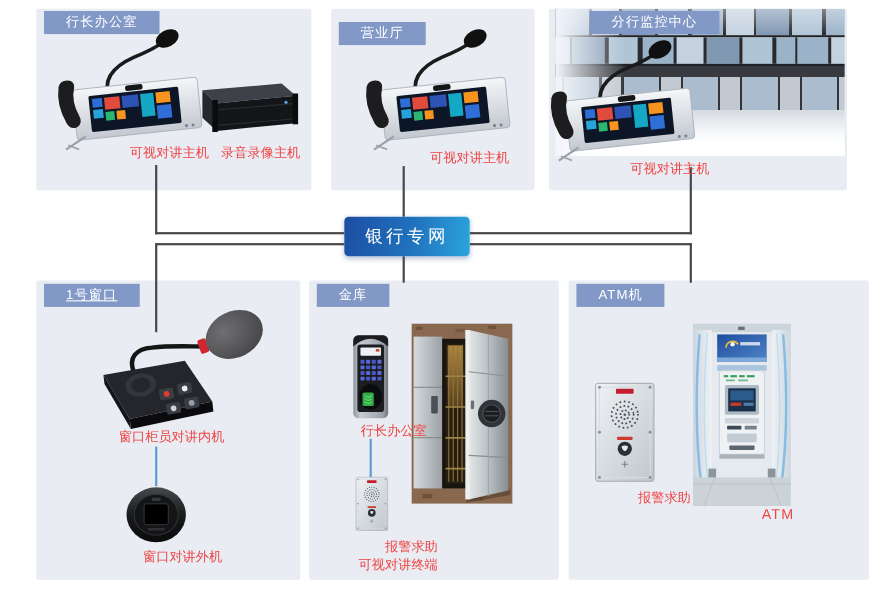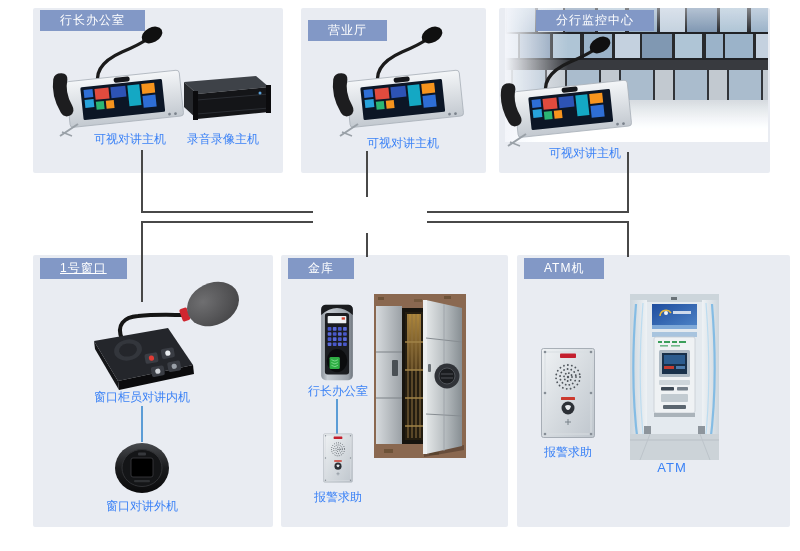--- a/index.html
+++ b/index.html
@@ -29,21 +29,21 @@
            display:flex;align-items:center;justify-content:center;
            box-shadow:0 2px 5px rgba(25,60,120,0.3);}
   
   .line{position:absolute;background:#484848;z-index:2;}
   
   .bluelink{position:absolute;width:2px;background:#5b9cd6;z-index:2;}
   
   .dev{position:absolute;z-index:3;}
   .dev svg{display:block;width:100%;height:100%;}
   
-  .cap{position:absolute;z-index:4;font-size:12px;color:#3b82f6;text-align:center;line-height:1.3;}
+  .cap{position:absolute;z-index:4;font-size:12px;color:#ef4444;text-align:right;line-height:1.3;}
   .cap-atm{font-size:13px;letter-spacing:1px;}
   
   .control-room{position:absolute;left:505px;top:8px;width:263px;height:134px;z-index:2;
                 overflow:hidden;filter:saturate(0.75) brightness(1.04);}
   .cr-row{height:24px;border-bottom:2px solid #1e2126;
           background:repeating-linear-gradient(90deg,#26282d 0 2px,#8fadc9 2px 30px,
             #26282d 30px 33px,#b9cadb 33px 58px,#26282d 58px 60px,#7593b5 60px 90px,
             #26282d 90px 93px,#a3bed4 93px 120px,#26282d 120px 122px);}
   .cr-row2{background-position:-45px 0;}
   .cr-gap{height:10px;background:#35383e;}
@@ -91,20 +91,21 @@
   <div class="bluelink" style="left:141px;top:406px;height:36px;"></div>
   <div class="bluelink" style="left:336px;top:399px;height:35px;"></div>
 
   <div class="tag t-president">行长办公室</div>
   <div class="tag t-hall">营业厅</div>
   <div class="tag t-monitor">分行监控中心</div>
   <div class="tag t-window">1号窗口</div>
   <div class="tag t-vault">金库</div>
   <div class="tag t-atm">ATM机</div>
 
+  <div class="network">银行专网</div>
 
   <div class="dev" style="left:48px;top:20px;width:150px;height:118px;">
     <svg viewBox="0 0 150 118">
       <defs>
           <linearGradient id="ih1" x1="0" y1="0" x2="0" y2="1">
             <stop offset="0" stop-color="#f4f6f8"></stop>
             <stop offset="1" stop-color="#c3c9d0"></stop>
           </linearGradient>
         </defs>
       <path d="M52,70 C44,52 56,40 74,32 C86,27 94,23 99,19" fill="none" stroke="#1b1b1b" stroke-width="3.2"></path>
@@ -446,27 +447,28 @@
       <rect x="14" y="132" width="7" height="12" fill="#8d959c"></rect>
         <rect x="68" y="132" width="7" height="12" fill="#8d959c"></rect>
       <rect y="140" width="89" height="26" fill="#ccd3d8"></rect>
       <line x1="0" y1="146" x2="89" y2="146" stroke="#b8bfc5" stroke-width="1"></line>
       <line x1="20" y1="140" x2="10" y2="166" stroke="#bdc4ca" stroke-width="1"></line>
       <line x1="70" y1="140" x2="80" y2="166" stroke="#bdc4ca" stroke-width="1"></line>
     </svg>
   </div>
 
   <div class="cap" style="left:70px;top:132px;width:120px;">可视对讲主机</div>
-  <div class="cap" style="left:163px;top:132px;width:120px;">录音录像主机</div>
+  <div class="cap" style="left:153px;top:132px;width:120px;">录音录像主机</div>
   <div class="cap" style="left:343px;top:136px;width:120px;">可视对讲主机</div>
   <div class="cap" style="left:525px;top:146px;width:120px;">可视对讲主机</div>
   <div class="cap" style="left:82px;top:499px;width:120px;">窗口对讲外机</div>
   <div class="cap" style="left:80px;top:390px;width:124px;">窗口柜员对讲内机</div>
   <div class="cap" style="left:288px;top:384px;width:100px;">行长办公室</div>
   <div class="cap" style="left:278px;top:490px;width:120px;">
     <div>报警求助</div>
+    <div>可视对讲终端</div>
   </div>
   <div class="cap" style="left:508px;top:445px;width:120px;">
     <div>报警求助</div>
   </div>
   <div class="cap cap-atm" style="left:622px;top:460px;width:100px;">ATM</div>
 
 </div>
 
 </body></html>

